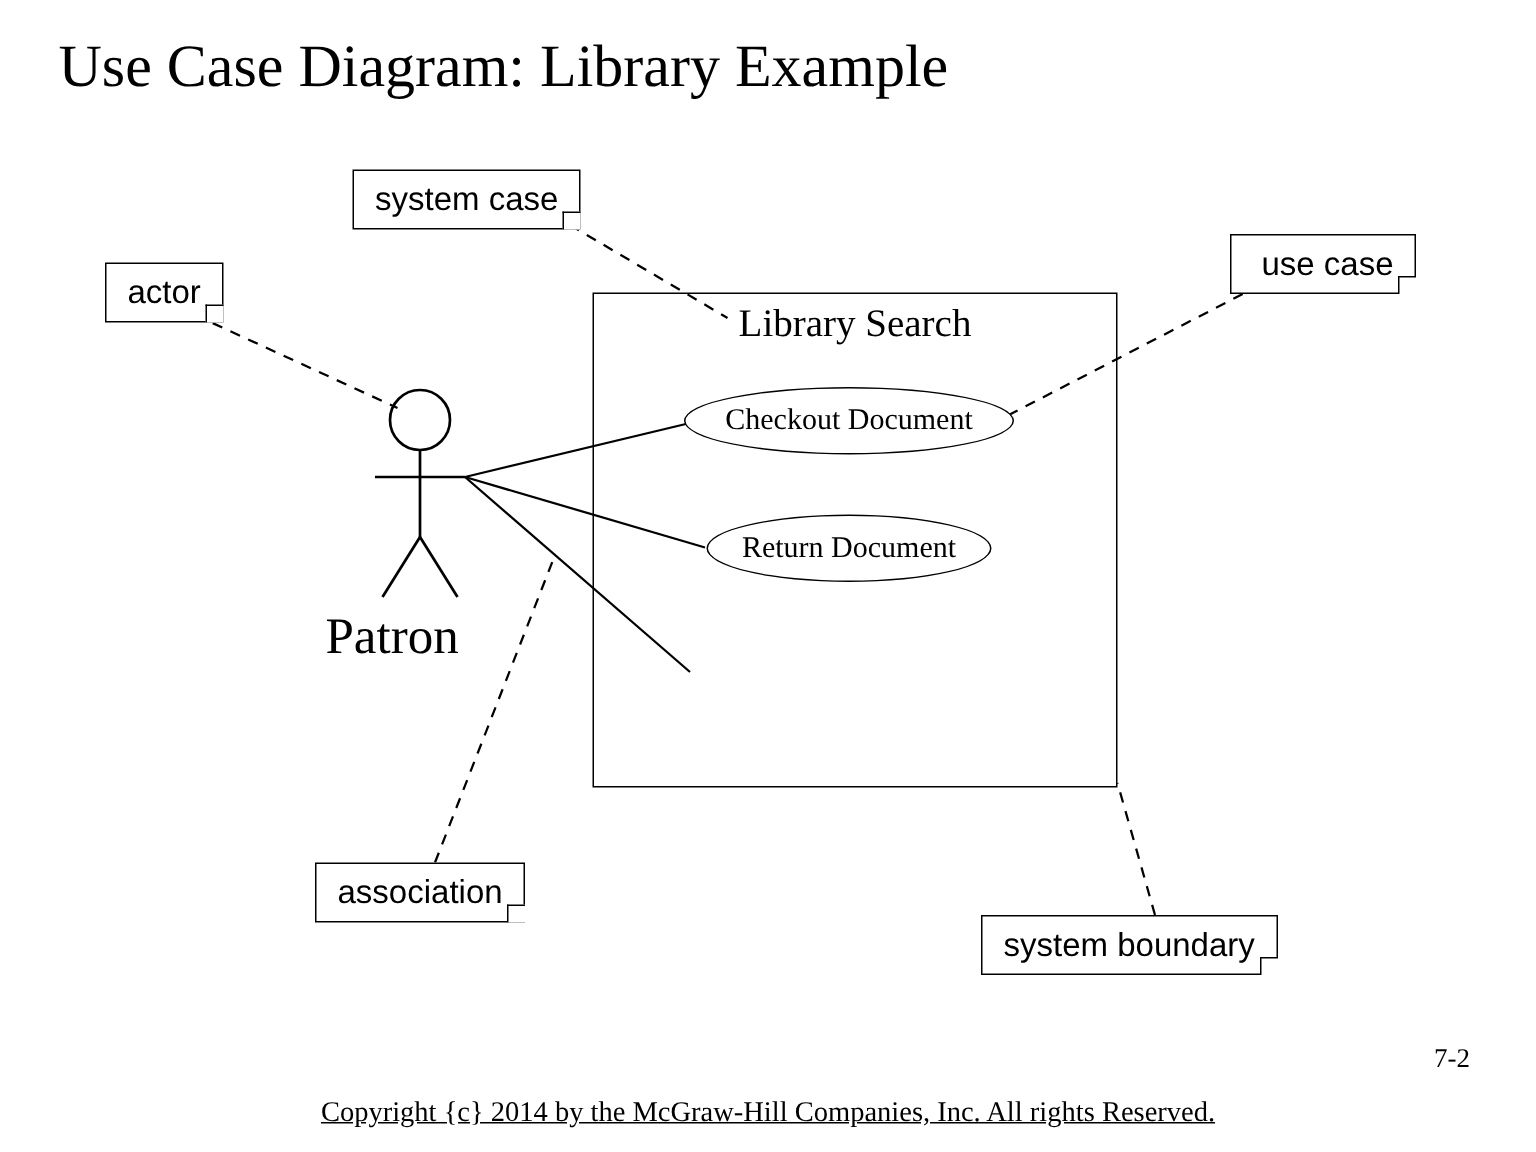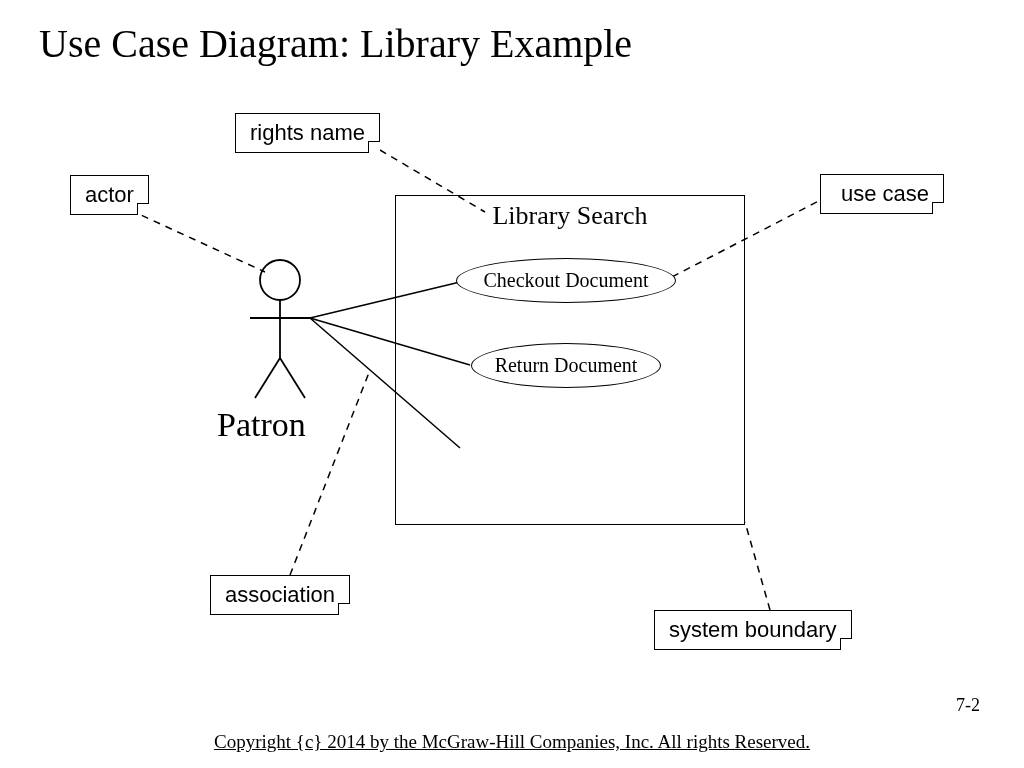--- a/index.html
+++ b/index.html
@@ -139,25 +139,25 @@
 </div>
 
 <div class="actor-label" style="left:217px; top:406px;">Patron</div>
 
 <div class="note" style="left:70px; top:175px;">
   <span>actor</span>
   <div class="fold"></div>
 </div>
 
 <div class="note" style="left:235px; top:113px;">
-  <span>rights name</span>
+  <span>system case</span>
   <div class="fold"></div>
 </div>
 
-<div class="note" style="left:820px; top:174px;padding-left:20px;">
+<div class="note" style="left:820px; top:156px;padding-left:20px;">
   <span>use case</span>
   <div class="fold"></div>
 </div>
 
 <div class="note" style="left:210px; top:575px;">
   <span>association</span>
   <div class="fold"></div>
 </div>
 
 <div class="note" style="left:654px; top:610px;">

